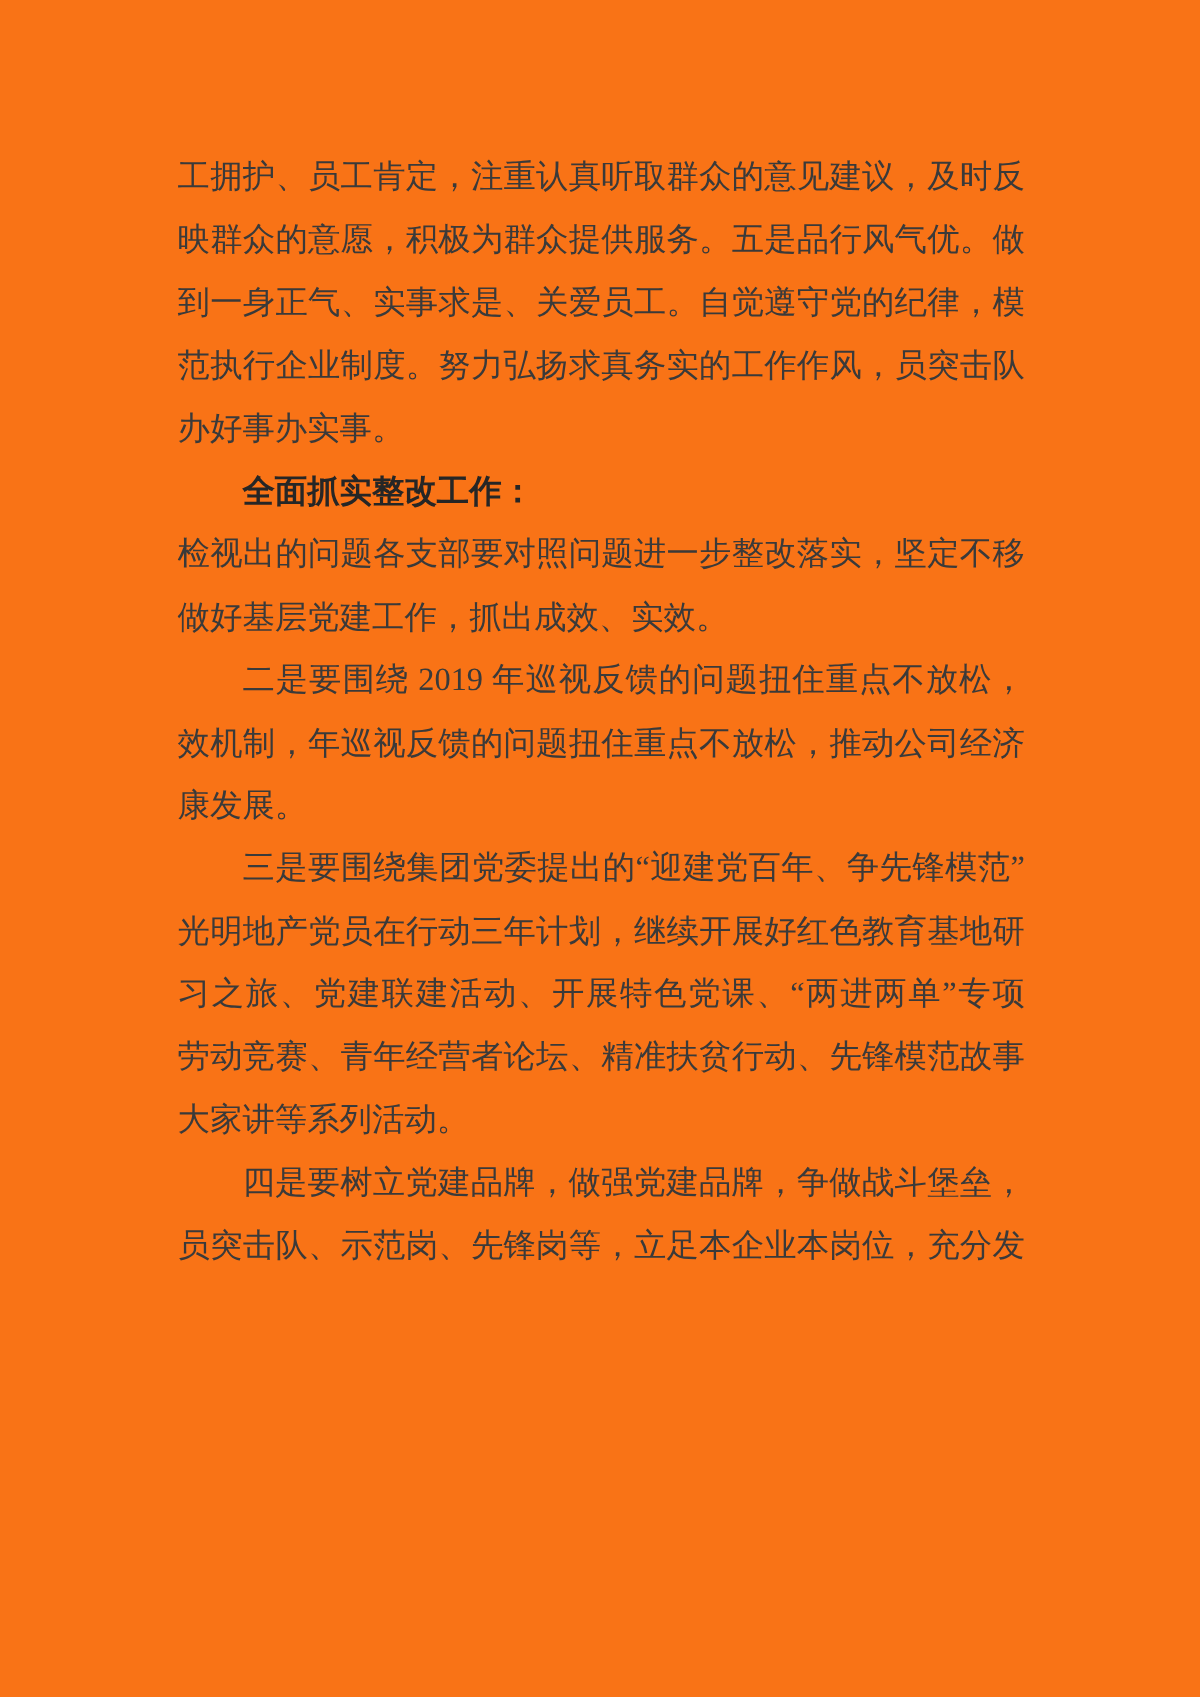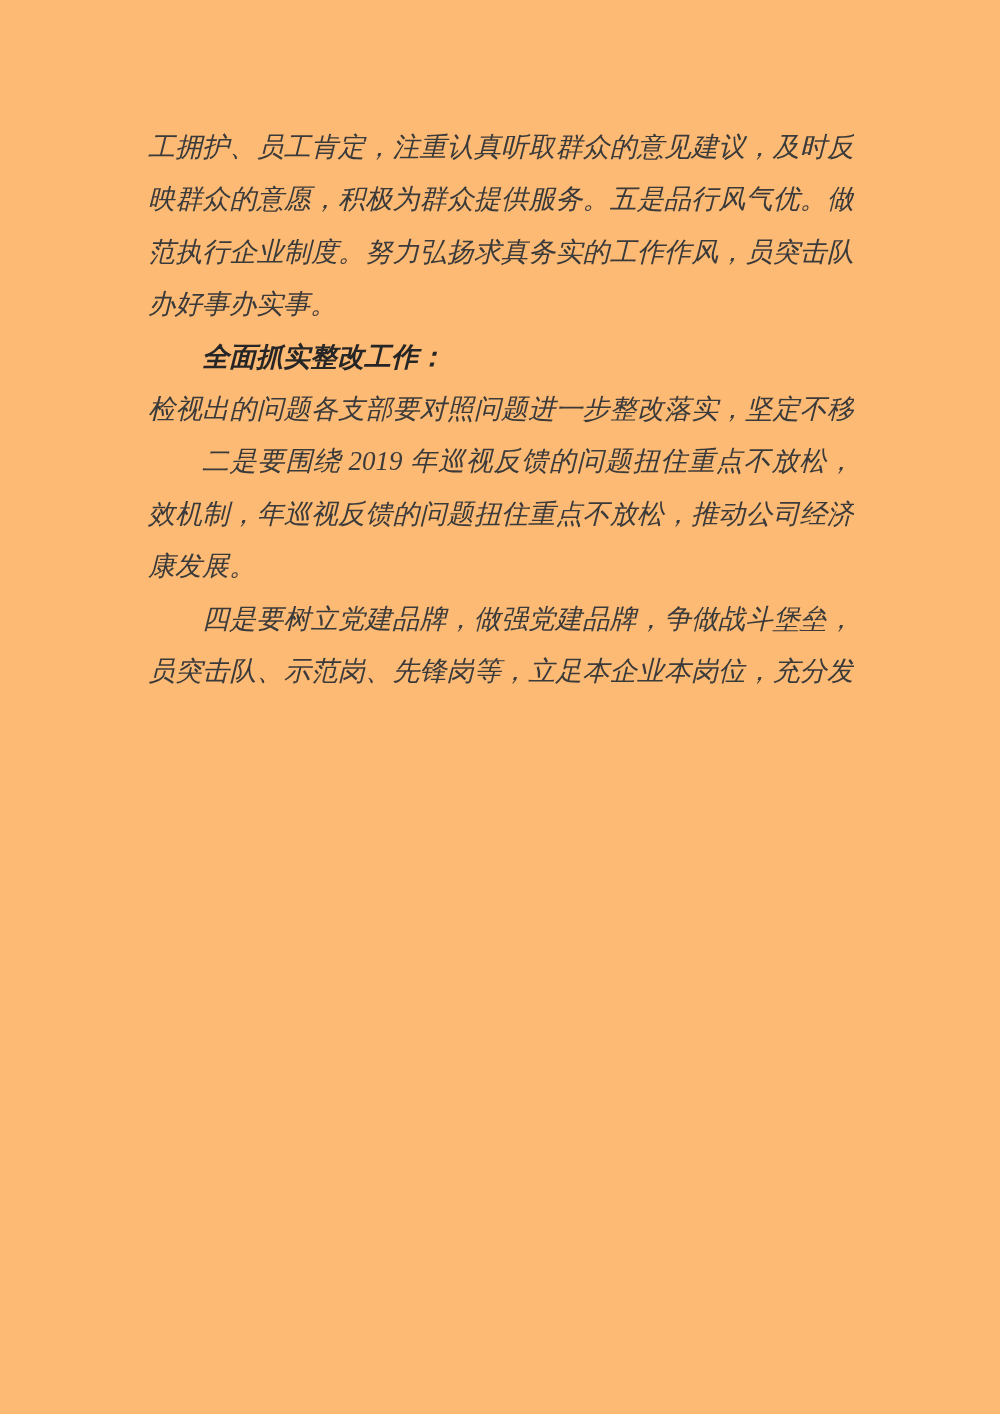--- a/index.html
+++ b/index.html
@@ -41,37 +41,46 @@
     text-indent: 2em;
   }
   .para.heading .line {
     font-weight: bold;
     color: #262626;
   }
 </style>
 </head>
 <body>
 
-<div class="page" style="background: #fdba74; font-style: italic;">
+<div class="page" style="background: #f97316;">
   <div class="text-block" id="text-block">
       <div class="para body">
         <div class="line" style="color: rgb(58, 58, 58);">工拥护、员工肯定，注重认真听取群众的意见建议，及时反</div>
         <div class="line" style="color: rgb(58, 58, 58);">映群众的意愿，积极为群众提供服务。五是品行风气优。做</div>
+        <div class="line" style="color: rgb(58, 58, 58);">到一身正气、实事求是、关爱员工。自觉遵守党的纪律，模</div>
         <div class="line" style="color: rgb(58, 58, 58);">范执行企业制度。努力弘扬求真务实的工作作风，员突击队</div>
         <div class="line last-free" style="color: rgb(58, 58, 58);">办好事办实事。</div>
       </div>
       <div class="para heading">
         <div class="line first-indent last-free" style="color: rgb(38, 38, 38);">全面抓实整改工作：</div>
       </div>
       <div class="para body">
         <div class="line" style="color: rgb(58, 58, 58);">检视出的问题各支部要对照问题进一步整改落实，坚定不移</div>
+        <div class="line last-free" style="color: rgb(58, 58, 58);">做好基层党建工作，抓出成效、实效。</div>
       </div>
       <div class="para body">
         <div class="line first-indent" style="color: rgb(58, 58, 58);">二是要围绕 2019 年巡视反馈的问题扭住重点不放松，</div>
         <div class="line" style="color: rgb(58, 58, 58);">效机制，年巡视反馈的问题扭住重点不放松，推动公司经济健</div>
         <div class="line last-free" style="color: rgb(58, 58, 58);">康发展。</div>
+      </div>
+      <div class="para body">
+        <div class="line first-indent" style="color: rgb(58, 58, 58);">三是要围绕集团党委提出的“迎建党百年、争先锋模范”</div>
+        <div class="line" style="color: rgb(58, 58, 58);">光明地产党员在行动三年计划，继续开展好红色教育基地研</div>
+        <div class="line" style="color: rgb(58, 58, 58);">习之旅、党建联建活动、开展特色党课、“两进两单”专项</div>
+        <div class="line" style="color: rgb(58, 58, 58);">劳动竞赛、青年经营者论坛、精准扶贫行动、先锋模范故事</div>
+        <div class="line last-free" style="color: rgb(58, 58, 58);">大家讲等系列活动。</div>
       </div>
       <div class="para body">
         <div class="line first-indent" style="color: rgb(58, 58, 58);">四是要树立党建品牌，做强党建品牌，争做战斗堡垒，</div>
         <div class="line" style="color: rgb(58, 58, 58);">员突击队、示范岗、先锋岗等，立足本企业本岗位，充分发</div>
       </div>
     </div>
 </div>
 
 </body></html>

